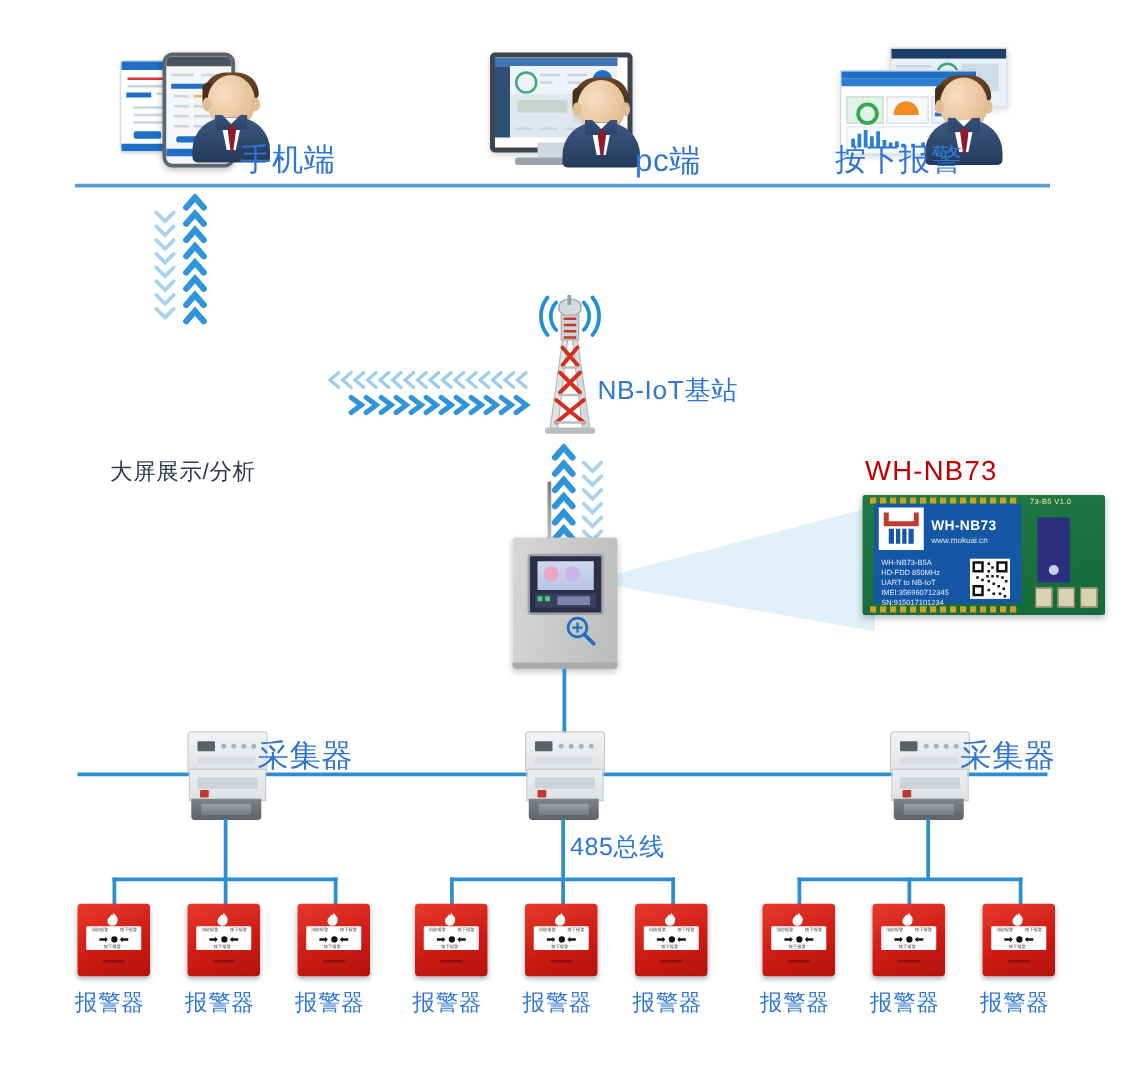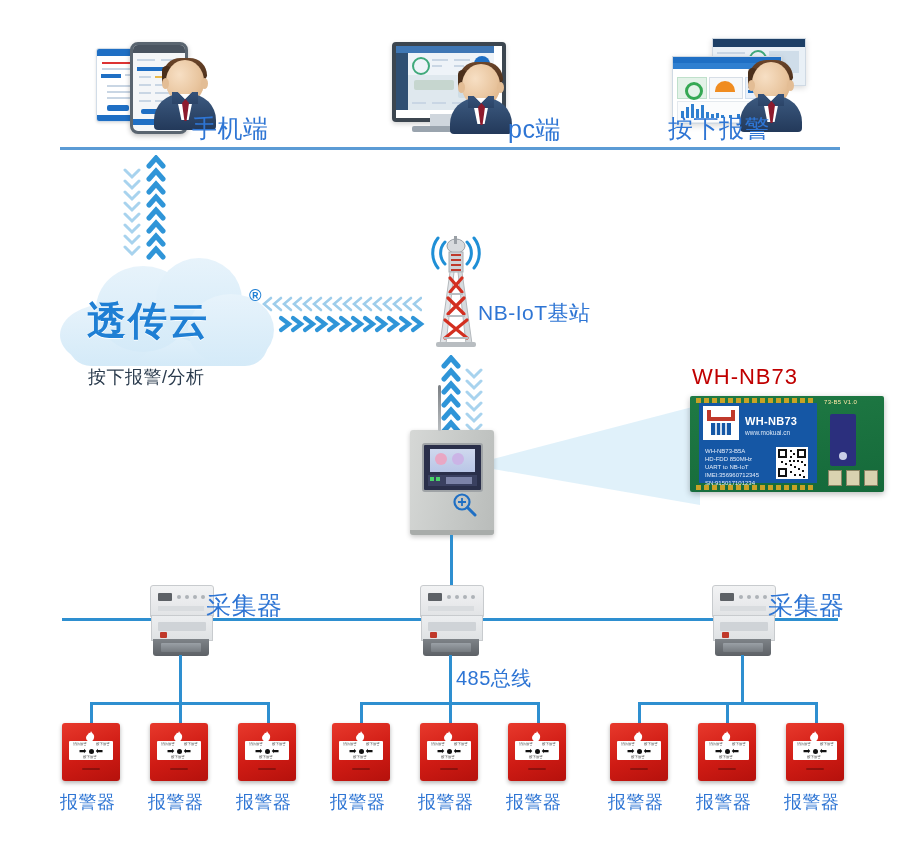--- a/index.html
+++ b/index.html
@@ -439,30 +439,21 @@
         <polyline points="3,37 10,29 17,37"></polyline>
         <polyline points="3,50 10,42 17,50"></polyline>
         <polyline points="3,63 10,55 17,63"></polyline>
         <polyline points="3,76 10,68 17,76"></polyline>
         <polyline points="3,89 10,81 17,89"></polyline>
         <polyline points="3,102 10,94 17,102"></polyline>
       </g>
     </svg>
   </div>
 
-  <div class="cloud">
-    <i class="cbase"></i>
-    <i class="c1"></i>
-      <i class="c2"></i>
-      <i class="c3"></i>
-      <i class="c4"></i>
-    <div class="cloud-text">透传云</div>
-    <div class="cloud-reg">®</div>
-  </div>
-  <div class="lbl" style="left:88px;top:368px;color:#2a3b4d;font-size:18px;">按下报警/分析</div>
+  <div class="lbl" style="left:88px;top:368px;color:#2a3b4d;font-size:18px;">大屏展示/分析</div>
 
   <div class="chev-h" style="left:262px;top:296px;">
     <svg width="160" height="16" viewBox="0 0 160 16">
       <g fill="none" stroke="#9ecdeb" stroke-width="2.6" stroke-linecap="round">
         <polyline points="9,2 2,8 9,14"></polyline>
           <polyline points="19,2 12,8 19,14"></polyline>
         <polyline points="29,2 22,8 29,14"></polyline>
           <polyline points="39,2 32,8 39,14"></polyline>
         <polyline points="49,2 42,8 49,14"></polyline>
           <polyline points="59,2 52,8 59,14"></polyline>

